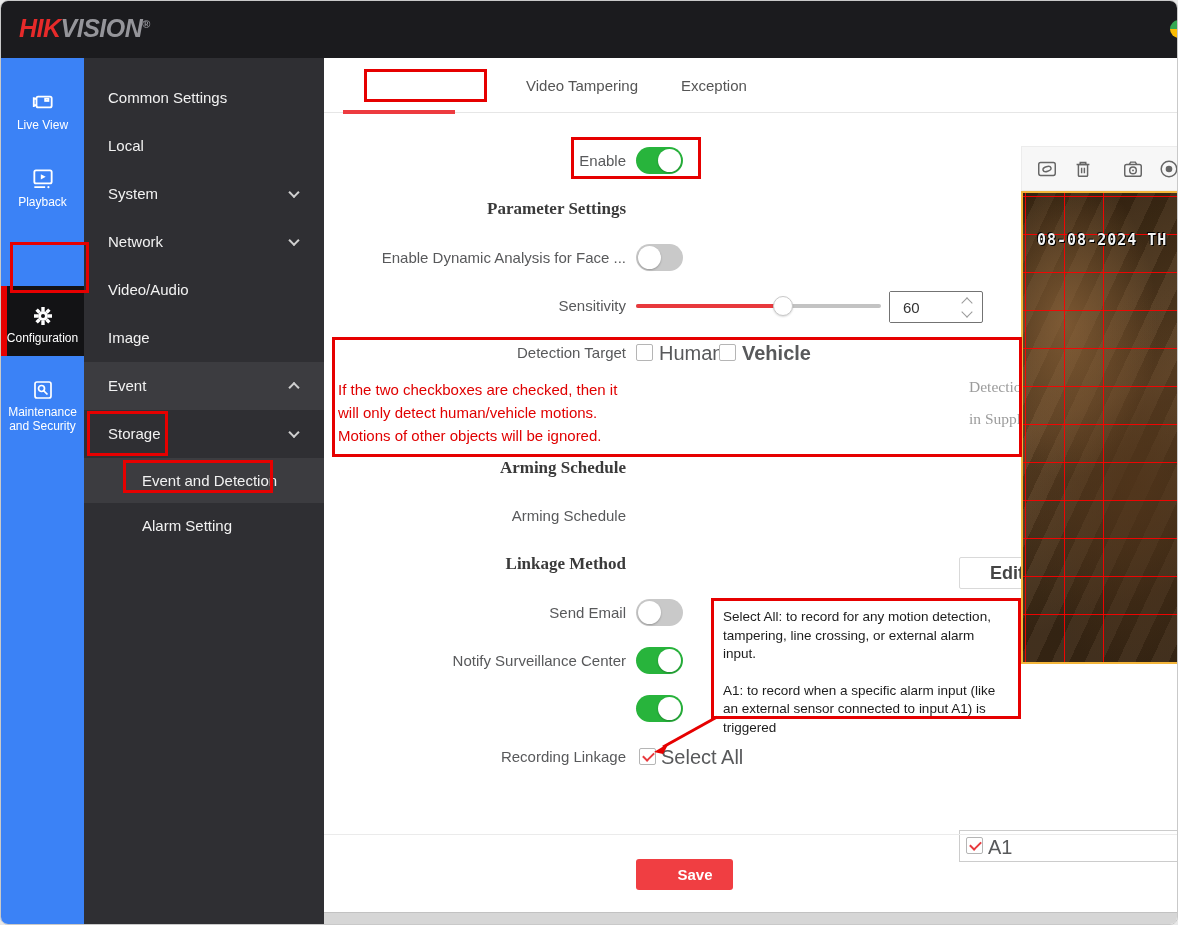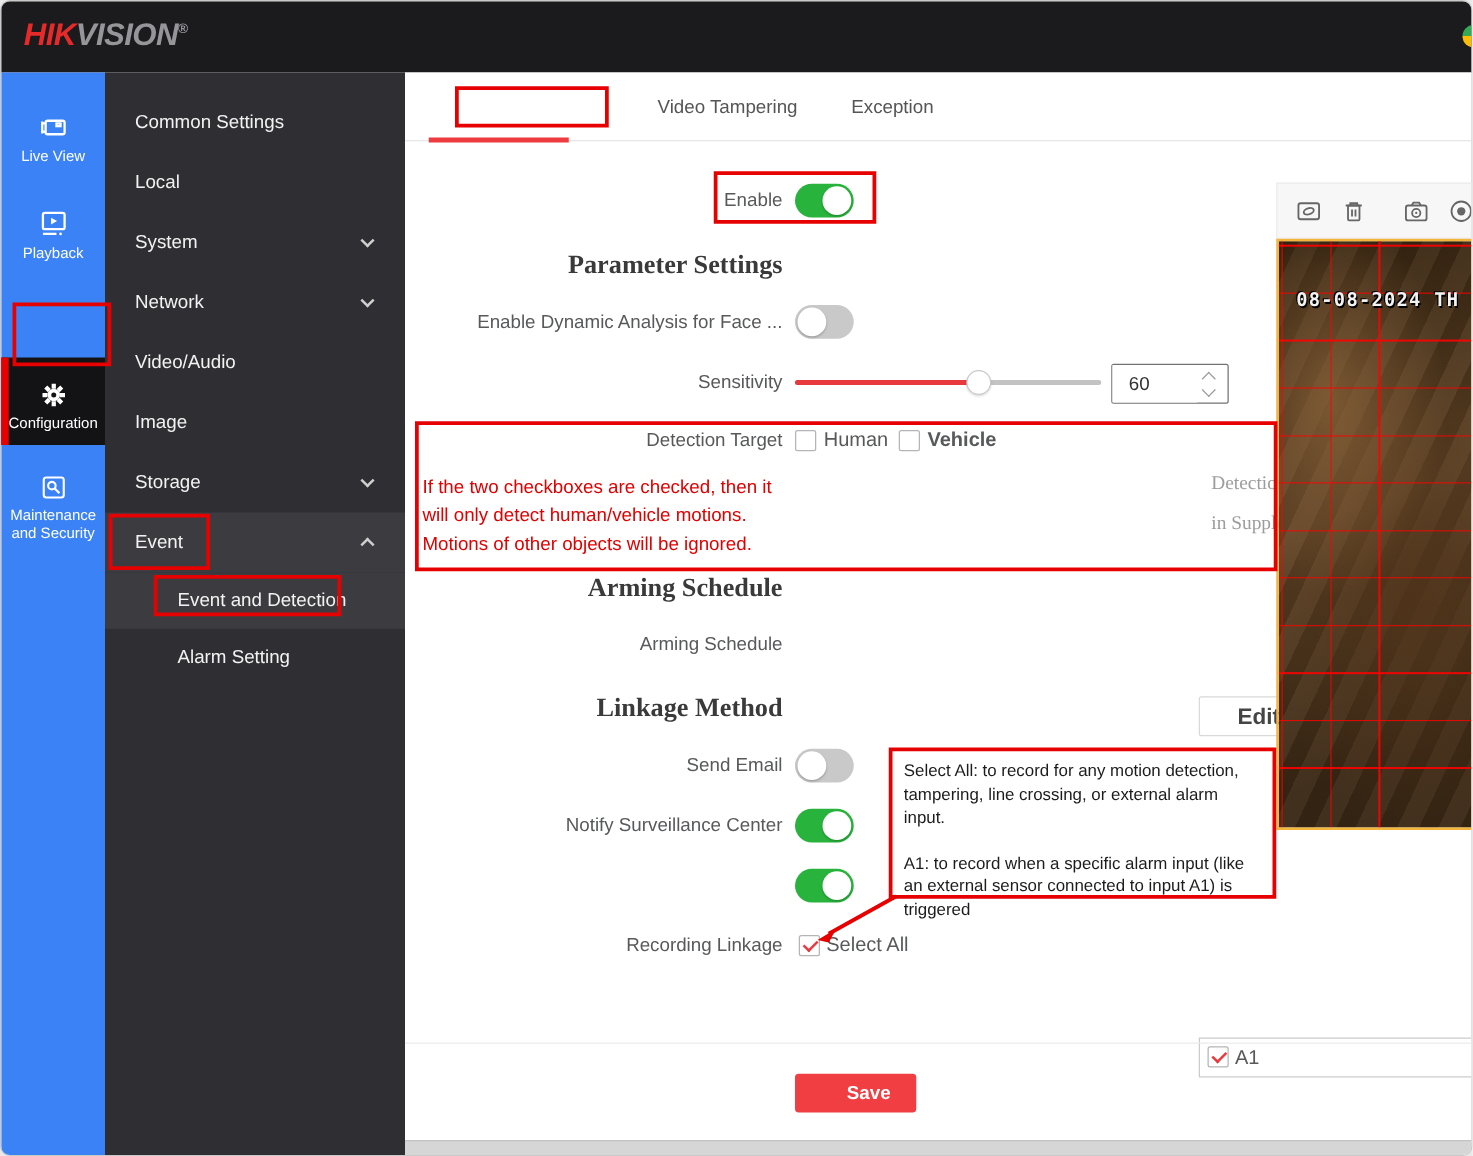--- a/index.html
+++ b/index.html
@@ -32,40 +32,40 @@
   .chev { position:absolute; right:26px; top:50%; width:8px; height:8px; border-right:2px solid #cfcfcf; border-bottom:2px solid #cfcfcf; }
   .chev.down { transform:translateY(-70%) rotate(45deg); }
   .chev.up { transform:translateY(-30%) rotate(225deg); }
   
   .main { position:absolute; left:323px; top:57px; width:855px; height:856px; background:#fff; }
   .tabbar { position:absolute; left:0; top:0; width:855px; height:55px; border-bottom:1px solid #e6e6e6; }
   .tab { position:absolute; top:0; height:55px; line-height:55px; font-size:15px; color:#555; cursor:pointer; }
   .tab.active { color:#ed3b40; }
   .tab-underline { position:absolute; left:19px; top:52px; width:112px; height:4px; background:#ed3b40; }
   .flabel { position:absolute; right:553px; white-space:nowrap; color:#58595b; font-size:15px; line-height:20px; }
-  .sheader { position:absolute; right:553px; white-space:nowrap; color:#3a3a3a; font-size:21px; font-weight:bold; font-family:"Liberation Serif", serif; }
+  .sheader { position:absolute; right:553px; white-space:nowrap; color:#3a3a3a; font-size:17px; font-weight:bold; font-family:"Liberation Serif", serif; }
   
   .toggle { position:absolute; width:47px; height:27px; border-radius:14px; cursor:pointer; }
   .toggle .knob { position:absolute; top:2px; width:23px; height:23px; border-radius:50%; background:#fff; box-shadow:0 1px 2px rgba(0,0,0,.25); }
   .toggle.on { background:#28b43c; } .toggle.on .knob { right:2px; }
   .toggle.off { background:#c9c9c9; } .toggle.off .knob { left:2px; }
   
   .slider-track { position:absolute; left:635px; top:303px; width:245px; height:4px; background:#c3c3c3; border-radius:2px; cursor:pointer; }
   .slider-fill { position:absolute; left:0; top:0; height:4px; width:147px; background:#e8393d; border-radius:2px; }
   .slider-handle { position:absolute; left:137px; top:-8px; width:20px; height:20px; background:#fff; border:1px solid #c9c9c9; border-radius:50%; box-shadow:0 1px 2px rgba(0,0,0,.15); cursor:grab; }
   .numbox { position:absolute; left:888px; top:290px; width:94px; height:32px; border:1px solid #737373; border-radius:2px; background:#fff; }
   .numbox input { position:absolute; left:0; top:0; width:68px; height:30px; border:0; outline:0; padding-left:13px; font-size:15px; color:#333; font-family:"Liberation Sans", sans-serif; }
   .spin { position:absolute; right:9px; width:12px; height:8px; cursor:pointer; }
   .spin::before { content:""; position:absolute; left:2px; width:7px; height:7px; border-right:1.5px solid #9a9a9a; border-bottom:1.5px solid #9a9a9a; }
   .spin.up { top:5px; } .spin.up::before { top:2px; transform:rotate(225deg); }
   .spin.dn { bottom:5px; } .spin.dn::before { top:-1px; transform:rotate(45deg); }
   
   .cb { position:absolute; width:17px; height:17px; background:#fff; border:1px solid #b5b5b5; border-radius:2px; cursor:pointer; }
   .cb.checked::after { content:""; position:absolute; left:3px; top:3px; width:9px; height:5px; border-left:2px solid #e8393d; border-bottom:2px solid #e8393d; transform:rotate(-45deg); }
-  .cblabel { position:absolute; color:#58595b; font-size:16px; line-height:18px; white-space:nowrap; }
+  .cblabel { position:absolute; color:#58595b; font-size:20px; line-height:18px; white-space:nowrap; }
   .serif-note { position:absolute; left:645px; font-family:"Liberation Serif", serif; font-size:15.5px; color:#9c9c9c; white-space:nowrap; }
   .btn-edit { position:absolute; left:635px; top:499px; width:96px; height:32px; background:#fff; border:1px solid #d9d9d9; border-radius:2px; font-size:18px; font-weight:bold; color:#454545; text-align:center; line-height:30px; cursor:pointer; }
   .a1box { position:absolute; left:635px; top:772px; width:347px; height:32px; border:1px solid #ccc; background:#fff; }
   .divider { position:absolute; left:0; top:776px; width:855px; height:1px; background:#ebebeb; }
   .btn-save { position:absolute; left:312px; top:801px; width:97px; height:31px; background:#f03e42; border:none; border-radius:3px; color:#fff; font-size:15px; font-weight:bold; text-align:center; line-height:31px; cursor:pointer; font-family:"Liberation Sans", sans-serif;padding-left:21px; }
   
   .ptoolbar { position:absolute; left:1020px; top:145px; width:158px; height:45px; background:#f7f7f7; border:1px solid #ececec; display:flex; align-items:center; }
   .ticon { width:22px; height:22px; margin-left:14px; color:#666; cursor:pointer; flex:0 0 auto; }
   .tdivider { width:1px; height:22px; background:#d8d8d8; margin-left:14px; }
   .video { position:absolute; left:1020px; top:190px; width:158px; height:473px; border:2px solid #f3b53a;
@@ -142,22 +142,22 @@
   </div>
 
   <div class="snav">
     <div style="height:16px;"></div>
     <div class="sitem"><span>Common Settings</span></div>
     <div class="sitem"><span>Local</span></div>
     <div class="sitem"><span>System</span><i class="chev down"></i></div>
     <div class="sitem"><span>Network</span><i class="chev down"></i></div>
     <div class="sitem"><span>Video/Audio</span></div>
     <div class="sitem"><span>Image</span></div>
+    <div class="sitem hl"><span>Event</span><i class="chev up"></i></div>
     <div class="sitem"><span>Storage</span><i class="chev down"></i></div>
-    <div class="sitem hl"><span>Event</span><i class="chev up"></i></div>
     <div class="sitem sub hl"><span>Event and Detection</span></div>
     <div class="sitem sub"><span>Alarm Setting</span></div>
   </div>
 
   <div class="main">
 
     <div class="tabbar">
       <div class="tab" style="left:202px;">Video Tampering</div>
       <div class="tab" style="left:357px;">Exception</div>
       <div class="tab-underline"></div>

